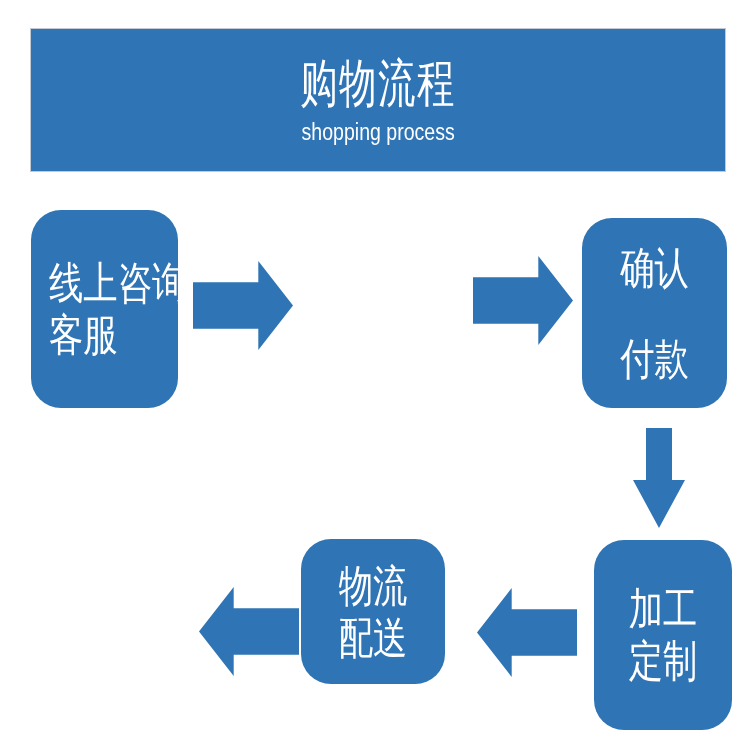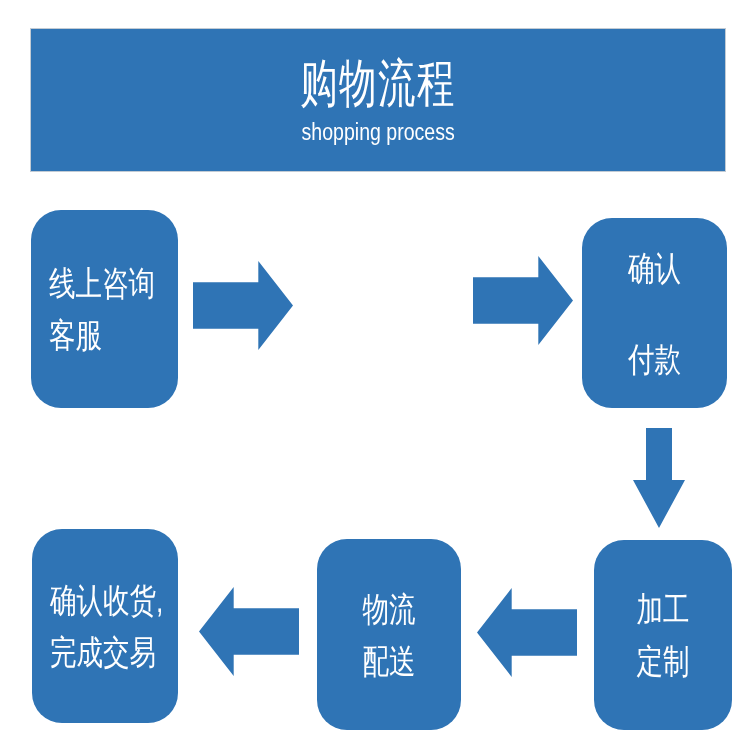--- a/index.html
+++ b/index.html
@@ -52,38 +52,38 @@
   }
 
   
   .step {
     position: absolute;
     background: var(--primary);
     border-radius: 30px;
     color: var(--text-on-primary);
     display: flex; flex-direction: column;
     justify-content: center;
-    font-size: 34px;
+    font-size: 44px;
     line-height: 52px;
     text-align: center;
   }
   .step .line {
     display: block;
     transform: scaleX(0.78);
     transform-origin: center;
     white-space: nowrap;
   }
   .step.align-left { text-align: left; padding-left: 18px; }
   .step.align-left .line { transform-origin: left center; }
 
   .step-1 { left: 31px;  top: 210px; width: 147px; height: 198px; }
   .step-2 { left: 315px; top: 218px; width: 143px; height: 194px; }
   .step-3 { left: 582px; top: 218px; width: 145px; height: 190px; gap: 39px; }
   .step-4 { left: 594px; top: 540px; width: 138px; height: 190px; }
-  .step-5 { left: 317px; top: 539px; width: 144px; height: 191px; text-align: center; }
+  .step-5 { left: 301px; top: 539px; width: 144px; height: 145px; text-align: center; }
   .step-6 { left: 32px;  top: 529px; width: 146px; height: 194px; }
 
   
   .arrow { position: absolute; color: var(--primary); }
   .arrow svg { display: block; width: 100%; height: 100%; }
   .arrow-1 { left: 193px; top: 261px; width: 100px; height: 89px; }
   .arrow-2 { left: 473px; top: 256px; width: 100px; height: 89px; }
   .arrow-down { left: 633px; top: 428px; width: 52px; height: 100px; }
   .arrow-3 { left: 477px; top: 588px; width: 100px; height: 89px; }
   .arrow-4 { left: 199px; top: 587px; width: 100px; height: 89px; }
@@ -142,18 +142,14 @@
     <span class="line">物流</span>
     <span class="line">配送</span>
   </div>
 
   <div class="arrow arrow-4">
     <svg viewBox="0 0 98 88" preserveAspectRatio="none" aria-hidden="true">
       <polygon fill="currentColor" points="98,21 34,21 34,0 0,44 34,88 34,67 98,67"></polygon>
     </svg>
   </div>
 
-  <div class="step step-6 align-left">
-    <span class="line">确认收货,</span>
-    <span class="line">完成交易</span>
-  </div>
 
 </div>
 
 </body></html>

